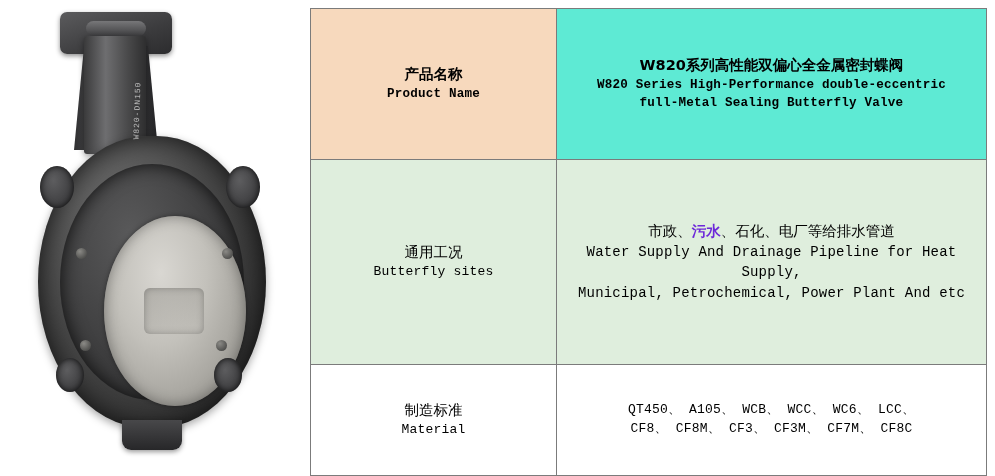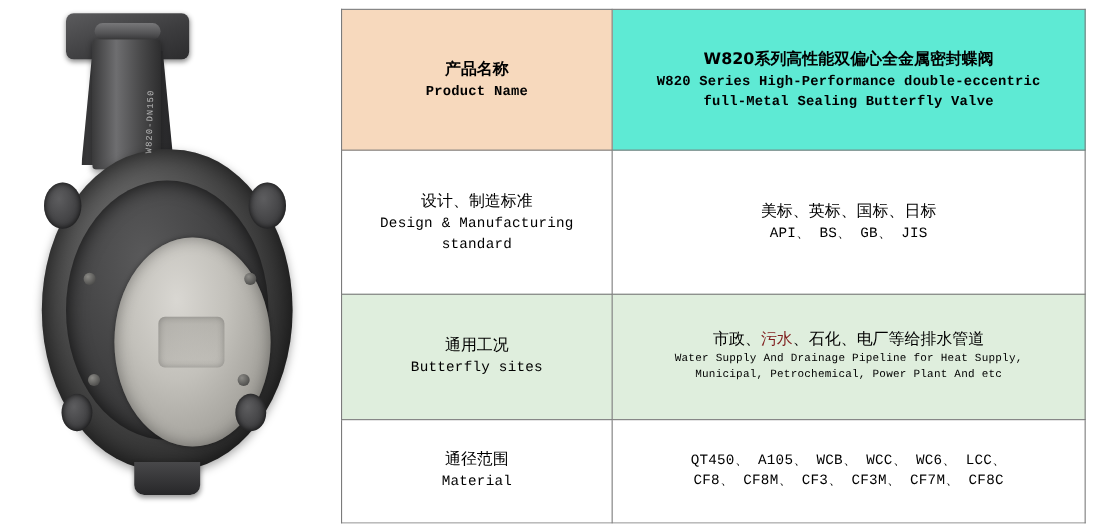--- a/index.html
+++ b/index.html
@@ -199,24 +199,24 @@
     letter-spacing: 0.2px;
     white-space: pre-line;
   }
   .row-head .cn { font-weight: bold; font-size: 14.5px; }
   .row-head .en { font-weight: bold; font-size: 12.6px; }
   .row-head td.label-cell { background: #f7d9bd; }
   .row-head td.value-cell { background: #5eead4; }
   .tint td { background: #dfeedd; }
   .plain td { background: #ffffff; }
   .hl {
-    color: #7f1d1d;
-    font-weight: normal;
-  }
-  .sm-en { font-size: 10px; }
+    color: #6d28d9;
+    font-weight: bold;
+  }
+  .sm-en { font-size: 14px; }
 </style>
 </head>
 <body>
 
 <div class="page">
 
   <div class="photo-pane">
     <div class="valve">
       <div class="valve-top-plate"></div>
       <div class="valve-neck"></div>
@@ -248,47 +248,36 @@
             <div class="cn">产品名称</div>
             <div class="en">Product Name</div>
           </td>
           <td class="value-cell">
             <div class="cn">W820系列高性能双偏心全金属密封蝶阀</div>
             <div class="en">W820 Series High-Performance double-eccentric
 full-Metal Sealing Butterfly Valve</div>
           </td>
         </tr>
 
-        <tr class="plain">
-          <td class="label-cell">
-            <div class="cn">设计、制造标准</div>
-            <div class="en">Design &amp; Manufacturing
-standard</div>
-          </td>
-          <td class="value-cell">
-            <div class="cn">美标、英标、国标、日标</div>
-            <div class="en">API、 BS、 GB、 JIS</div>
-          </td>
-        </tr>
 
         <tr class="tint">
           <td class="label-cell">
             <div class="cn">通用工况</div>
             <div class="en">Butterfly sites</div>
           </td>
           <td class="value-cell">
             <div class="cn"><span>市政、</span><span class="hl">污水</span><span>、石化、电厂等给排水管道</span></div>
             <div class="en sm-en">Water Supply And Drainage Pipeline for Heat Supply,
 Municipal, Petrochemical, Power Plant And etc</div>
           </td>
         </tr>
 
         <tr class="plain">
           <td class="label-cell">
-            <div class="cn">通径范围</div>
+            <div class="cn">制造标准</div>
             <div class="en">Material</div>
           </td>
           <td class="value-cell">
             <div class="en">QT450、 A105、 WCB、 WCC、 WC6、 LCC、
 CF8、 CF8M、 CF3、 CF3M、 CF7M、 CF8C</div>
           </td>
         </tr>
 
 
 

